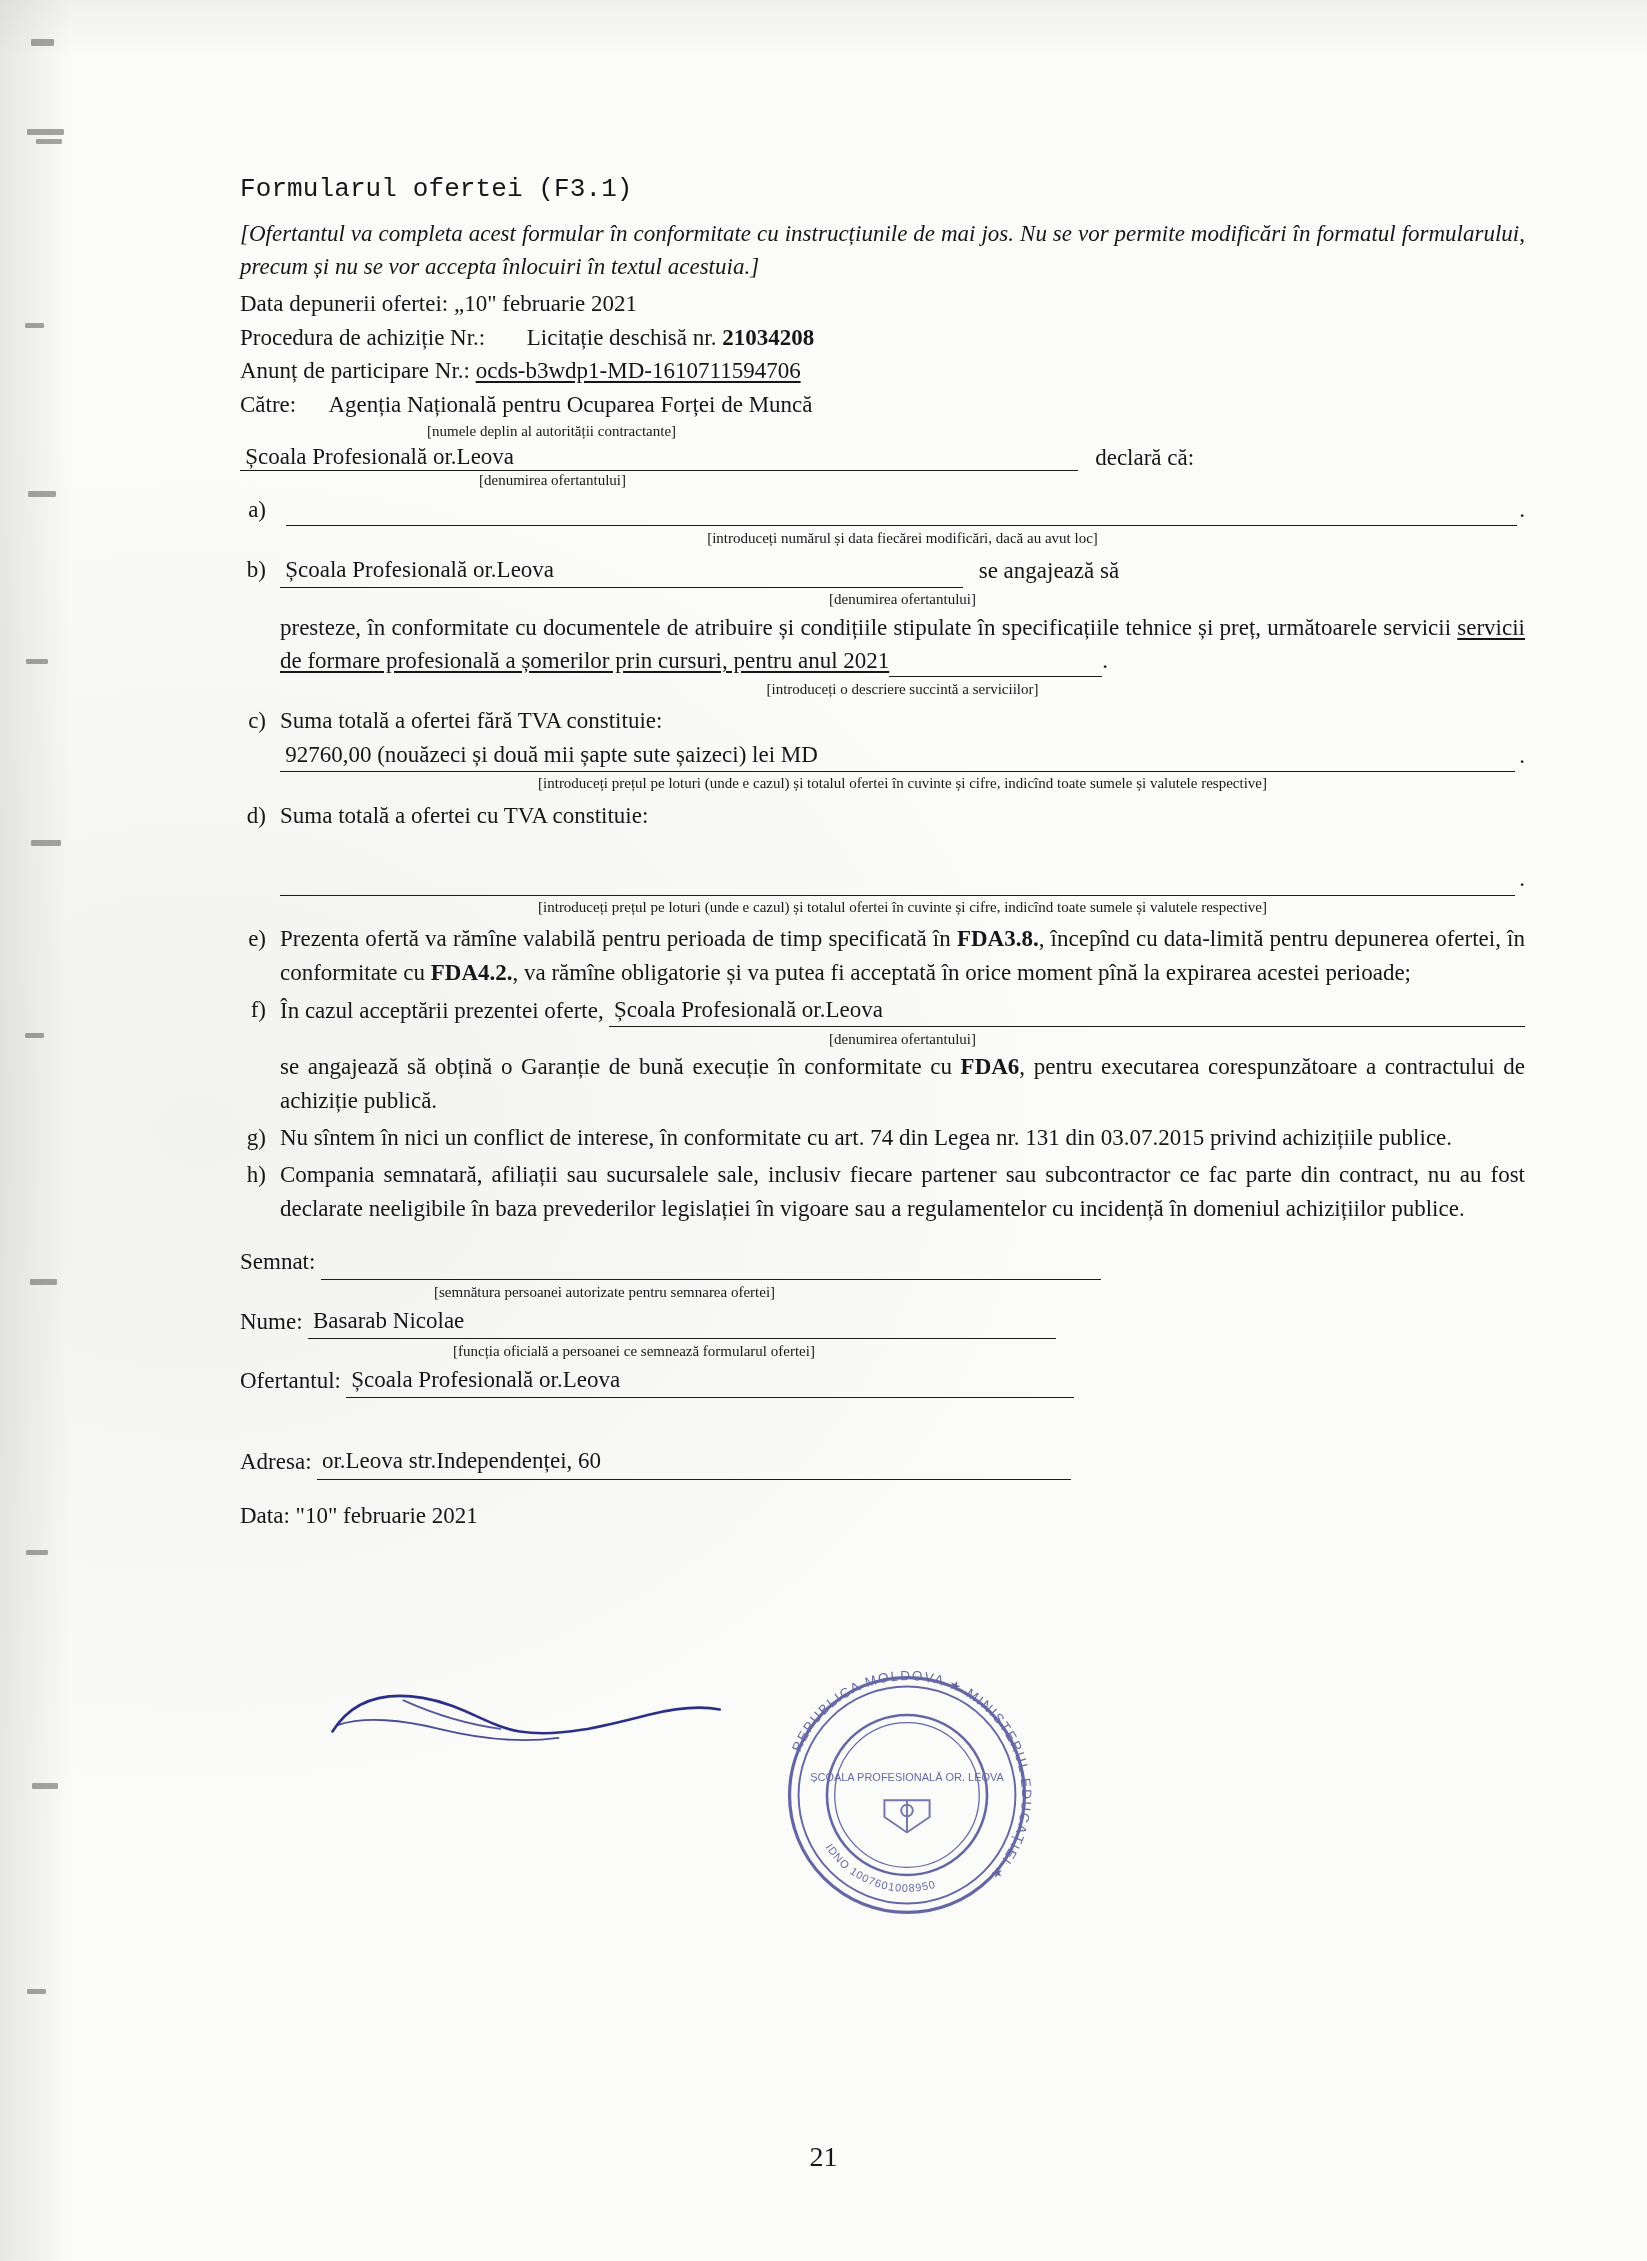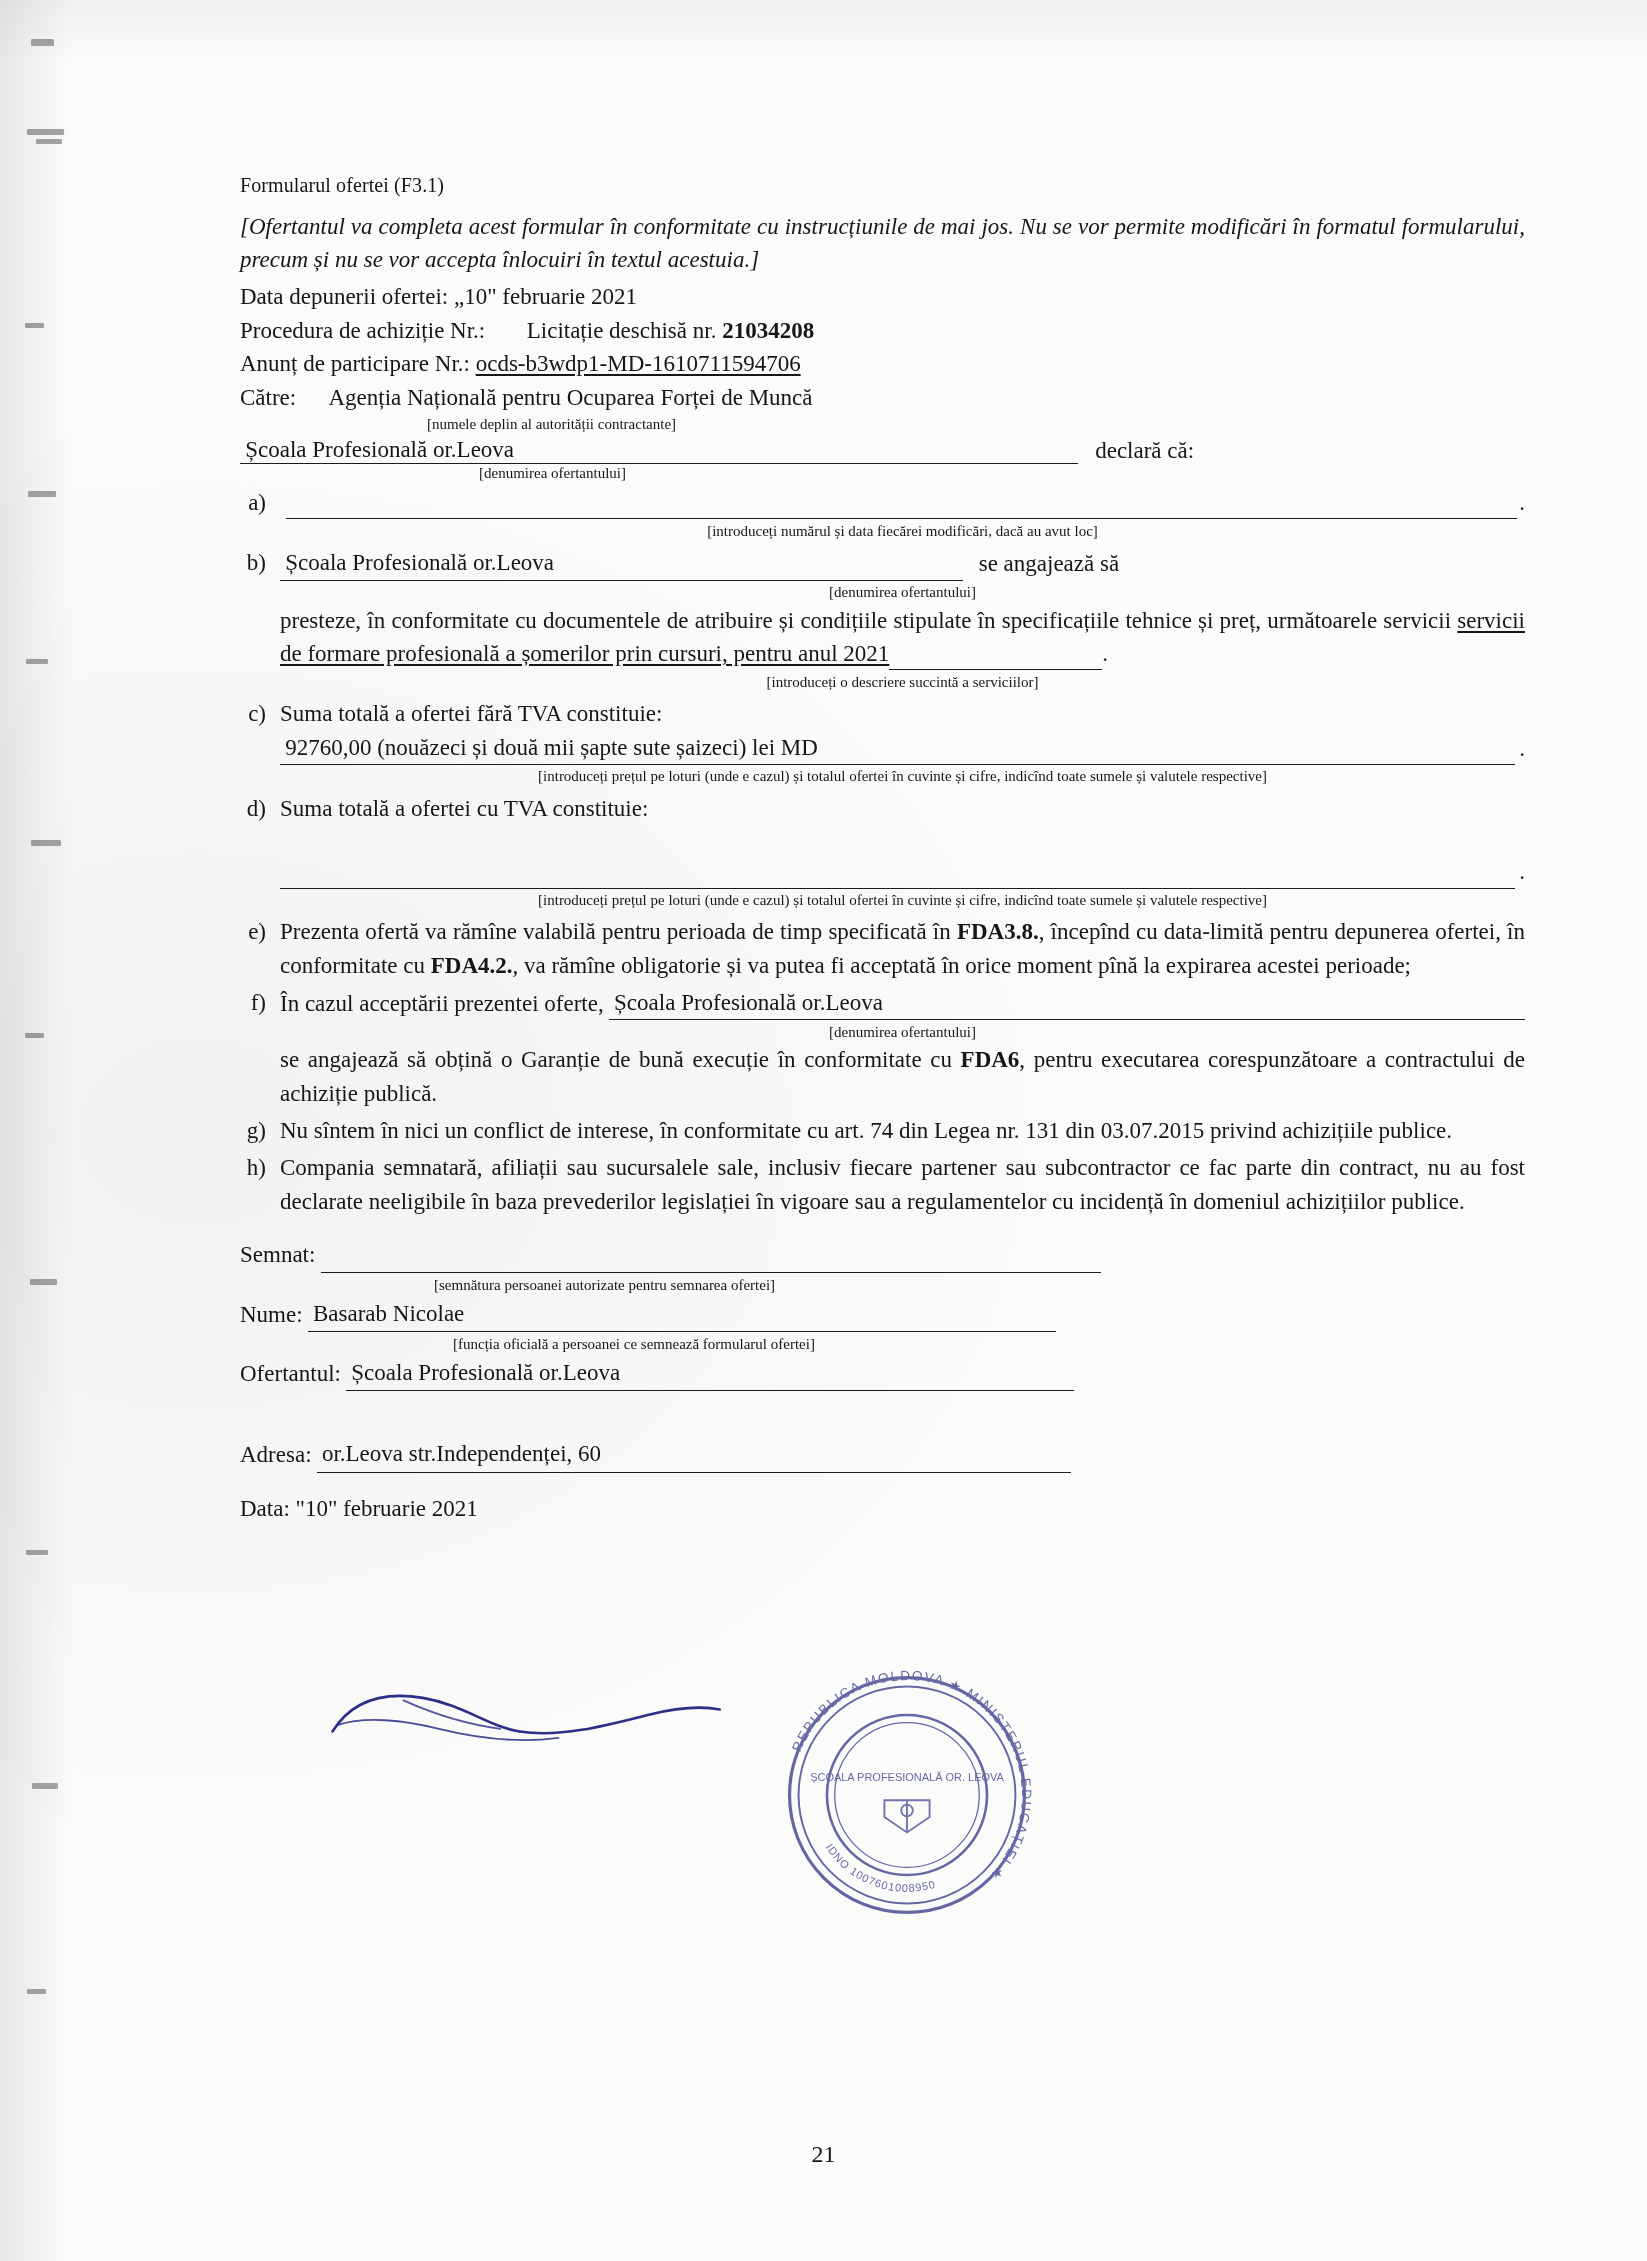--- a/index.html
+++ b/index.html
@@ -40,22 +40,22 @@
     background: rgba(60,60,60,0.45);
     border-radius: 1.3px;
   }
   .content {
     position: absolute;
     left: 240px;
     top: 174px;
     width: 1285px;
   }
   .h-title {
-    font-family: Liberation Serif, serif;
-    font-size: 20px;
+    font-family: Liberation Mono, monospace;
+    font-size: 26px;
     letter-spacing: 0.1px;
     margin-bottom: 14px;
   }
   .italic-block {
     font-style: italic;
     font-size: 23px;
     line-height: 1.42;
     text-align: justify;
     margin-bottom: 3.9px;
   }
@@ -109,21 +109,21 @@
     text-align: center;
     font-size: 15px;
     margin-top: 1.3px;
   }
   .pageno {
     position: absolute;
     left: 0;
     right: 0;
     top: 2141px;
     text-align: center;
-    font-size: 24px;
+    font-size: 28px;
   }
   
   .signature {
     position: absolute;
     left: 326px;
     top: 1686px;
     width: 439px;
     height: 78px;
     pointer-events: none;
   }

